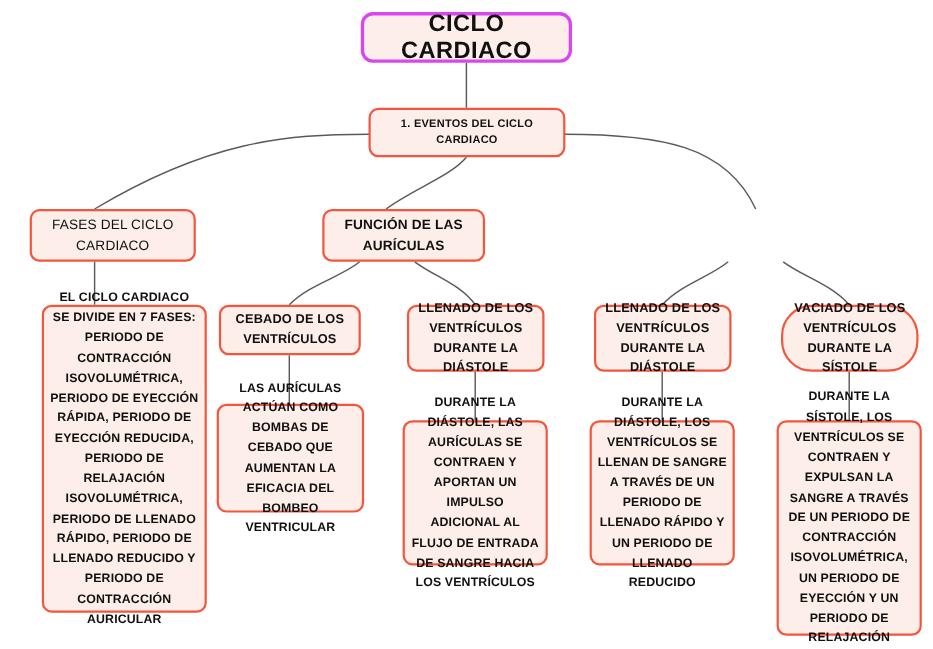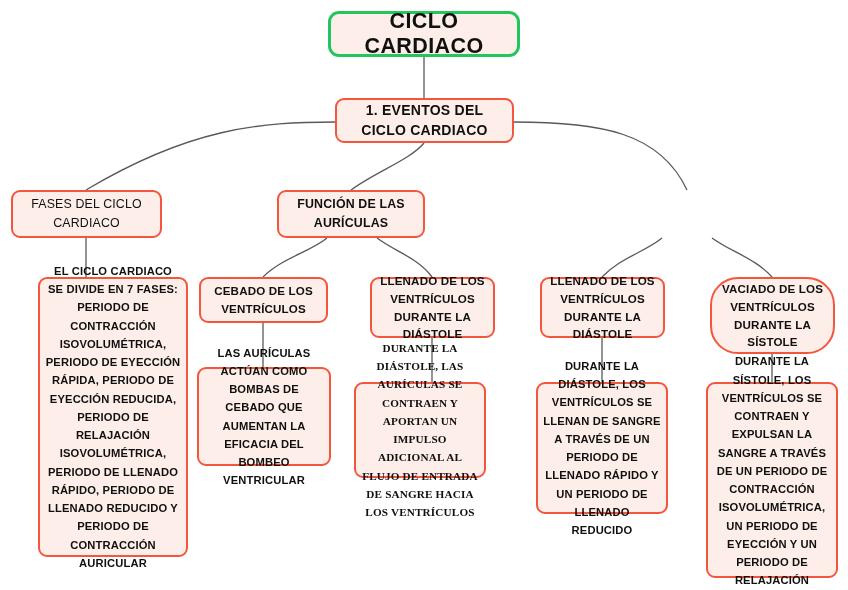--- a/index.html
+++ b/index.html
@@ -36,38 +36,39 @@
     color: #10100f;
     letter-spacing: 0.15px;
   }
   .node span {
     display: block;
     width: 100%;
     padding: 0 5px;
     box-sizing: border-box;
   }
   .n-title {
-    border: 3px solid #22c55e;
+    border: 3px solid #d946ef;
     border-radius: 11px;
     font-size: 21.5px;
     font-weight: 800;
     letter-spacing: 0.4px;
     line-height: 1.15;
   }
   .n-sub {
     border: 2.5px solid #f4553d;
-    font-size: 14px;
+    font-size: 10px;
     font-weight: 800;
     line-height: 1.42;
     letter-spacing: 0.25px;
   }
   .n-branch {
     font-size: 12.4px;
     font-weight: 400;
     line-height: 1.5;
+    margin-left: 16px;
   }
   .n-topic {
     font-size: 11.6px;
     font-weight: 600;
     line-height: 1.52;
   }
   .n-leaf {
     font-size: 11.2px;
     font-weight: 600;
     line-height: 1.63;
@@ -118,33 +119,33 @@
   </div>
 
   <div class="node n-topic" style="left:370px; top:277px; width:125px; height:61px;">
     <span>LLENADO DE LOS VENTRÍCULOS DURANTE LA DIÁSTOLE</span>
   </div>
 
   <div class="node n-topic" style="left:540px; top:277px; width:125px; height:61px;">
     <span>LLENADO DE LOS VENTRÍCULOS DURANTE LA DIÁSTOLE</span>
   </div>
 
-  <div class="node n-topic" style="left:710px; top:277px; width:125px; height:77px;border-radius:28px;">
+  <div class="node n-topic" style="left:710px; top:277px; width:125px; height:61px;border-radius:28px;">
     <span>VACIADO DE LOS VENTRÍCULOS DURANTE LA SÍSTOLE</span>
   </div>
 
   <div class="node n-leaf" style="left:18px; top:277px; width:150px; height:280px;margin-left:20px;">
     <span>EL CICLO CARDIACO SE DIVIDE EN 7 FASES: PERIODO DE CONTRACCIÓN ISOVOLUMÉTRICA, PERIODO DE EYECCIÓN RÁPIDA, PERIODO DE EYECCIÓN REDUCIDA, PERIODO DE RELAJACIÓN ISOVOLUMÉTRICA, PERIODO DE LLENADO RÁPIDO, PERIODO DE LLENADO REDUCIDO Y PERIODO DE CONTRACCIÓN AURICULAR</span>
   </div>
 
   <div class="node n-leaf" style="left:197px; top:367px; width:134px; height:99px;">
     <span>LAS AURÍCULAS ACTÚAN COMO BOMBAS DE CEBADO QUE AUMENTAN LA EFICACIA DEL BOMBEO VENTRICULAR</span>
   </div>
 
-  <div class="node n-leaf" style="left:354px; top:382px; width:132px; height:96px;font-family:Liberation Serif, serif;">
+  <div class="node n-leaf" style="left:366px; top:382px; width:132px; height:132px;">
     <span>DURANTE LA DIÁSTOLE, LAS AURÍCULAS SE CONTRAEN Y APORTAN UN IMPULSO ADICIONAL AL FLUJO DE ENTRADA DE SANGRE HACIA LOS VENTRÍCULOS</span>
   </div>
 
   <div class="node n-leaf" style="left:536px; top:382px; width:132px; height:132px;text-align:center;">
     <span>DURANTE LA DIÁSTOLE, LOS VENTRÍCULOS SE LLENAN DE SANGRE A TRAVÉS DE UN PERIODO DE LLENADO RÁPIDO Y UN PERIODO DE LLENADO REDUCIDO</span>
   </div>
 
   <div class="node n-leaf" style="left:706px; top:382px; width:132px; height:196px;">
     <span>DURANTE LA SÍSTOLE, LOS VENTRÍCULOS SE CONTRAEN Y EXPULSAN LA SANGRE A TRAVÉS DE UN PERIODO DE CONTRACCIÓN ISOVOLUMÉTRICA, UN PERIODO DE EYECCIÓN Y UN PERIODO DE RELAJACIÓN ISOVOLUMÉTRICA</span>
   </div>

